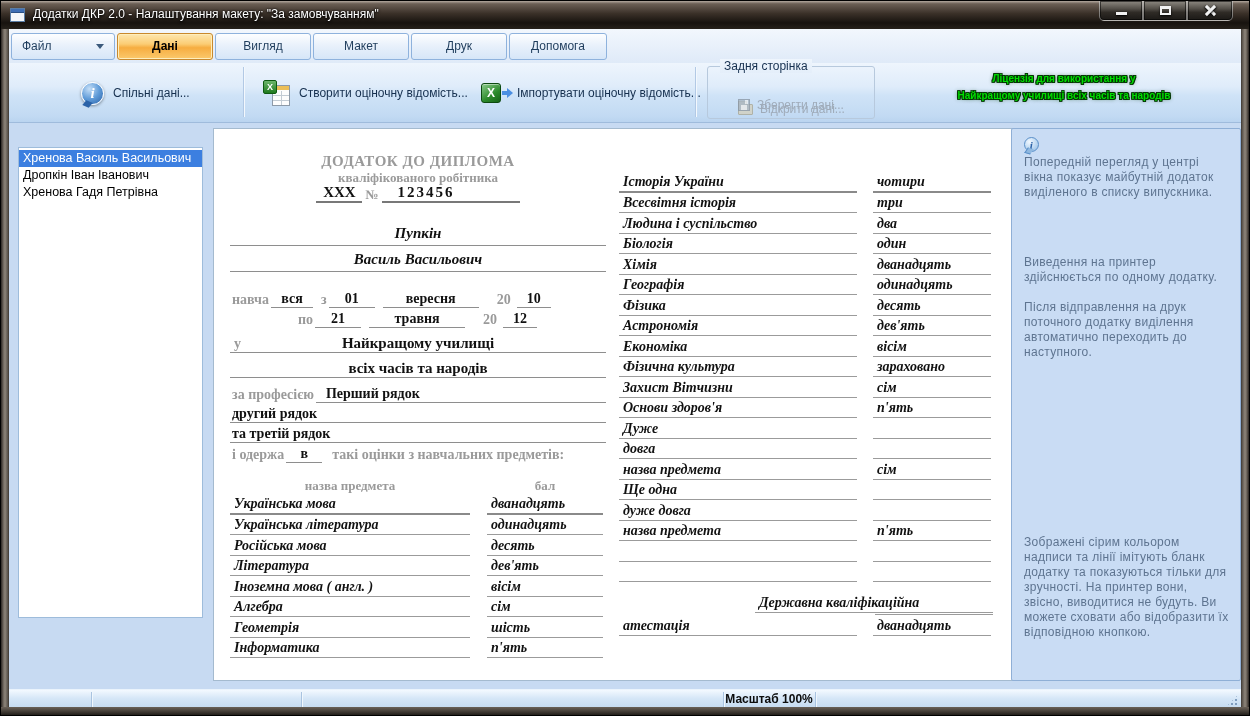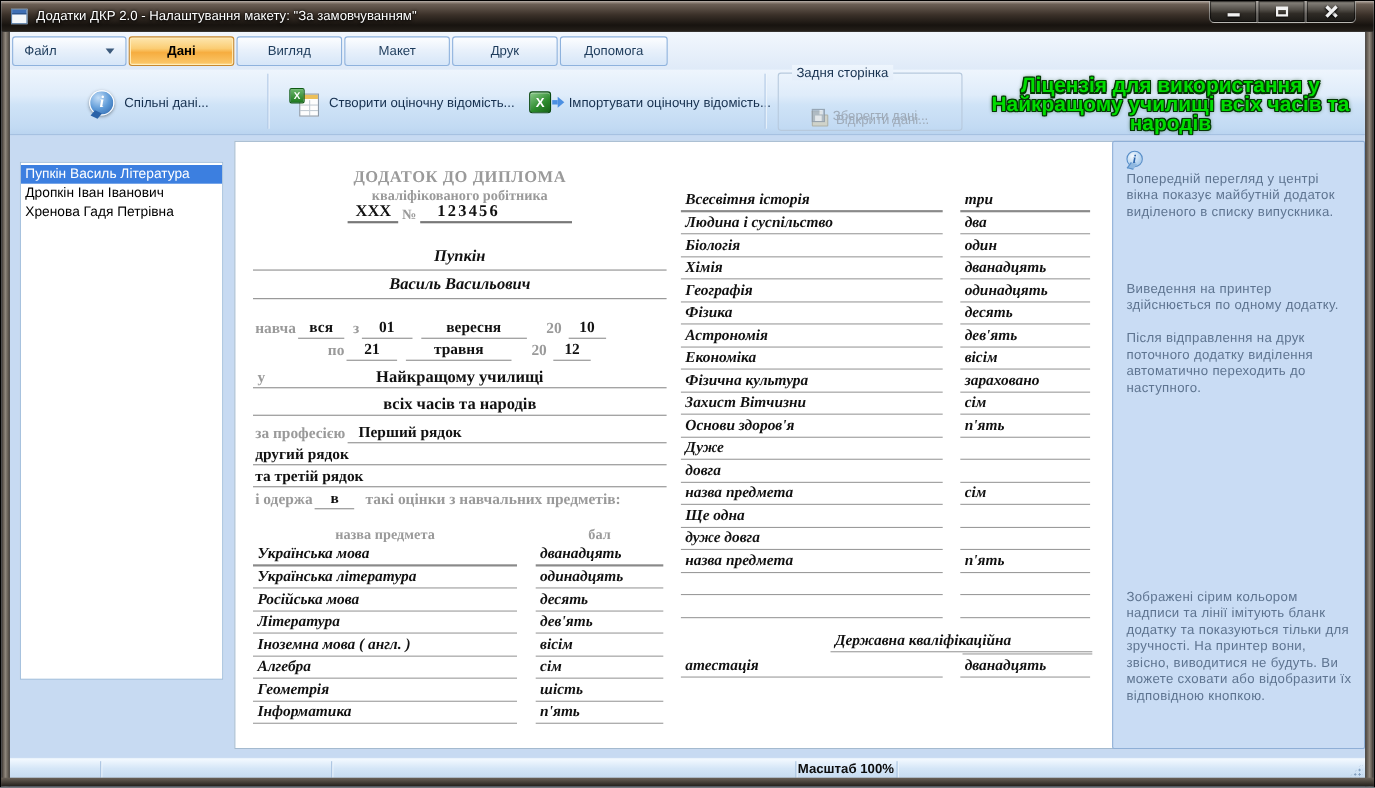--- a/index.html
+++ b/index.html
@@ -95,21 +95,21 @@
   .gb-open { top:11px;margin-top:24px; } .gb-save { top:31px; }
   .ico-folder { position:relative; width:15px; height:11px; background:#d4d0bc; border:1px solid #a8a48e;
     border-radius:1px; opacity:.75; }
   .ico-folder::before { content:""; position:absolute; left:-1px; top:-4px; width:7px; height:3px;
     background:#d4d0bc; border:1px solid #a8a48e; border-bottom:none; }
   .ico-floppy { position:relative; width:12px; height:12px; background:#a9b6c2; border:1px solid #8b98a6;
     opacity:.8; }
   .ico-floppy::before { content:""; position:absolute; left:2px; bottom:0; width:6px; height:5px; background:#e8edf2; }
   .ico-floppy::after  { content:""; position:absolute; right:1px; top:0;  width:3px; height:4px; background:#e8edf2; }
   .license { position:absolute; left:880px; right:2px; top:7px; text-align:center;
-    font-size:19px; font-weight:bold; line-height:17px; color:#00dd00;
+    font-size:10px; font-weight:bold; line-height:17px; color:#00dd00;
     text-shadow:1px 0 0 #053805,-1px 0 0 #053805,0 1px 0 #053805,0 -1px 0 #053805,
       1px 1px 0 #053805,-1px -1px 0 #053805,1px -1px 0 #053805,-1px 1px 0 #053805,0 0 4px rgba(0,70,0,.9); }
   
   .main { position:absolute; left:8px; right:8px; top:122px; height:566px; background:#c7daf2; }
   .listbox { position:absolute; left:9px; top:24px; width:185px; height:471px; background:#fff;
     border:1px solid #9ebcdb; padding-top:2px; font-size:12.5px; overflow:hidden; }
   .listbox .item { height:17px; line-height:17px; padding:0 4px; white-space:nowrap; color:#000; }
   .listbox .item.selected { background:#3c7fe0; color:#fff; }
   .page { position:absolute; left:204px; top:5px; width:952px; height:553px; background:#fff;
     border:1px solid #a4bacf; font-family:"Liberation Serif", serif; color:#111; }
@@ -248,21 +248,21 @@
     </div>
     <div class="license">
       <div>Ліцензія для використання у</div>
       <div>Найкращому училищі всіх часів та народів</div>
     </div>
   </div>
 
   <div class="main">
 
     <div class="listbox">
-      <div class="item selected">Пупкін Василь Література</div>
+      <div class="item selected">Хренова Василь Васильович</div>
       <div class="item">Дропкін Іван Іванович</div>
       <div class="item">Хренова Гадя Петрівна</div>
     </div>
 
     <div class="page">
 
       <div class="doc-left">
         <div class="h-title">ДОДАТОК ДО ДИПЛОМА</div>
         <div class="h-sub">кваліфікованого робітника</div>
         <div class="h-numrow">
@@ -344,20 +344,24 @@
             </div>
           <div class="trow">
               <span class="ts">Інформатика</span>
               <span class="tg">п'ять</span>
             </div>
         </div>
       </div>
 
       <div class="doc-right">
         <div class="trow">
+            <span class="ts">Історія України</span>
+            <span class="tg">чотири</span>
+          </div>
+        <div class="trow">
             <span class="ts">Всесвітня історія</span>
             <span class="tg">три</span>
           </div>
         <div class="trow">
             <span class="ts">Людина і суспільство</span>
             <span class="tg">два</span>
           </div>
         <div class="trow">
             <span class="ts">Біологія</span>
             <span class="tg">один</span>

